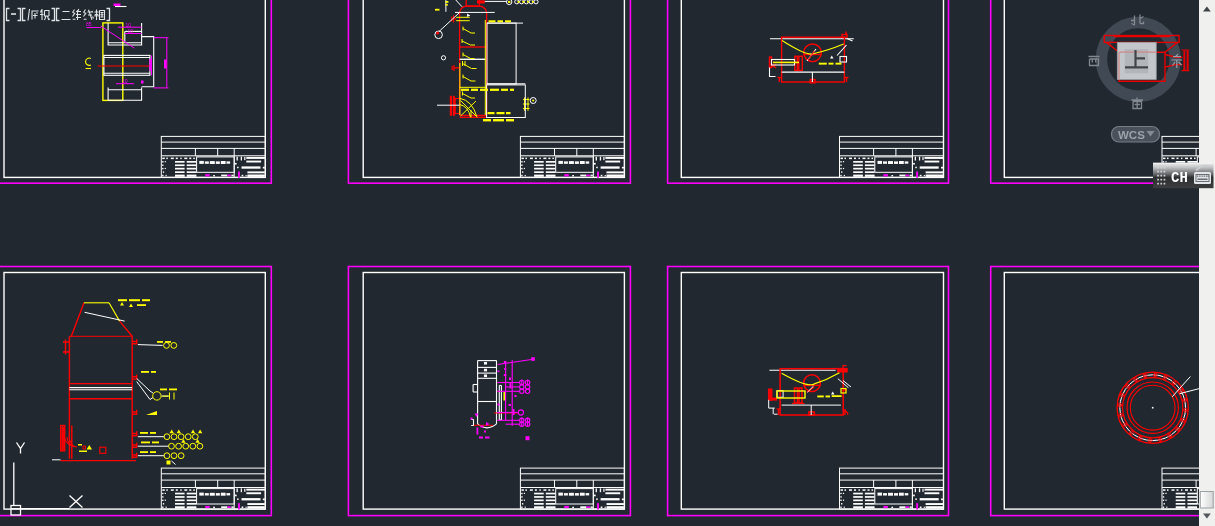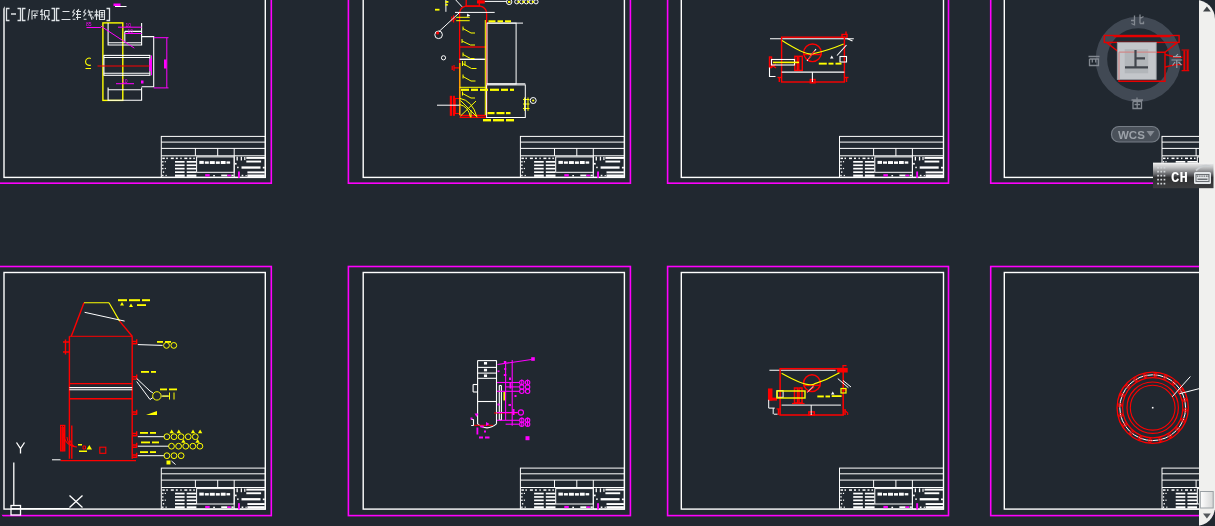--- a/index.html
+++ b/index.html
@@ -1,17 +1,17 @@
 <!DOCTYPE html>
 <html><head>
 <meta charset="utf-8">
 <style>
   html,body{margin:0;padding:0;background:#212830;}
   .canvas{position:relative;width:1215px;height:526px;overflow:hidden;background:#212830;
-          font-family:"Liberation Sans", sans-serif;border-radius:19px;}
+          font-family:"Liberation Sans", sans-serif;}
 </style>
 </head>
 <body>
 <div class="canvas">
 <svg width="1215" height="526" viewBox="0 0 1215 526" xmlns="http://www.w3.org/2000/svg">
 <defs>
 <linearGradient id="thumbg" x1="0" y1="0" x2="1" y2="0">
  <stop offset="0" stop-color="#ffffff"></stop>
           <stop offset="1" stop-color="#d5d6d6"></stop>
 </linearGradient>

